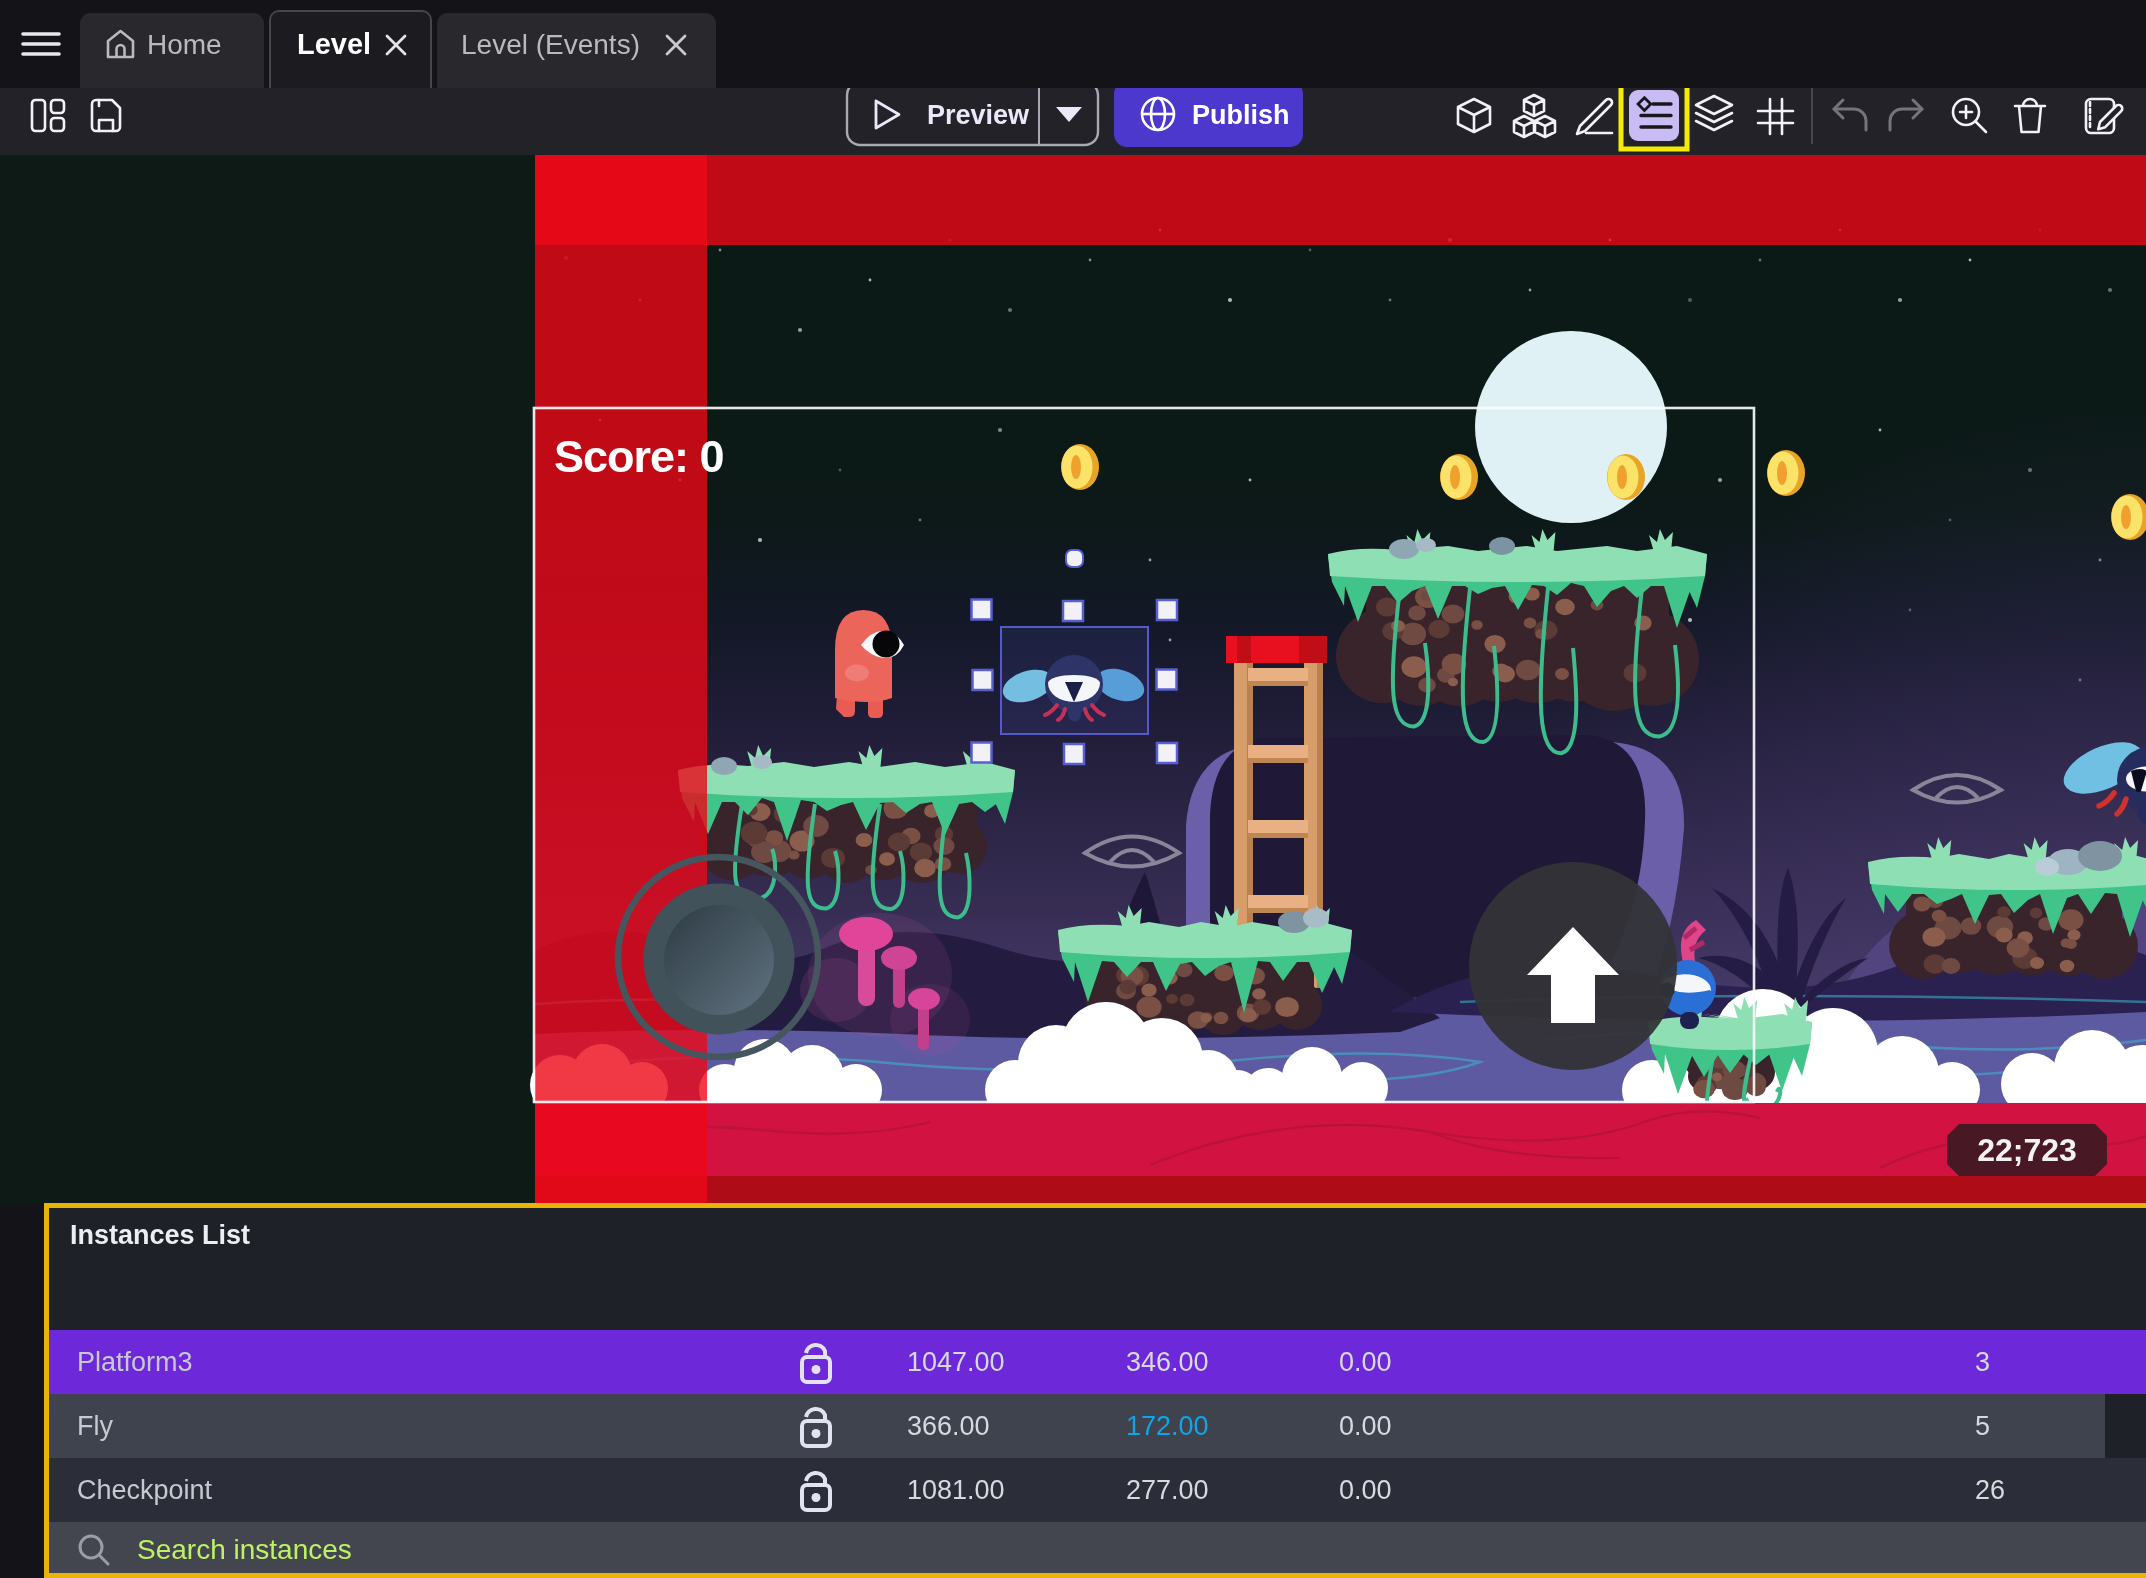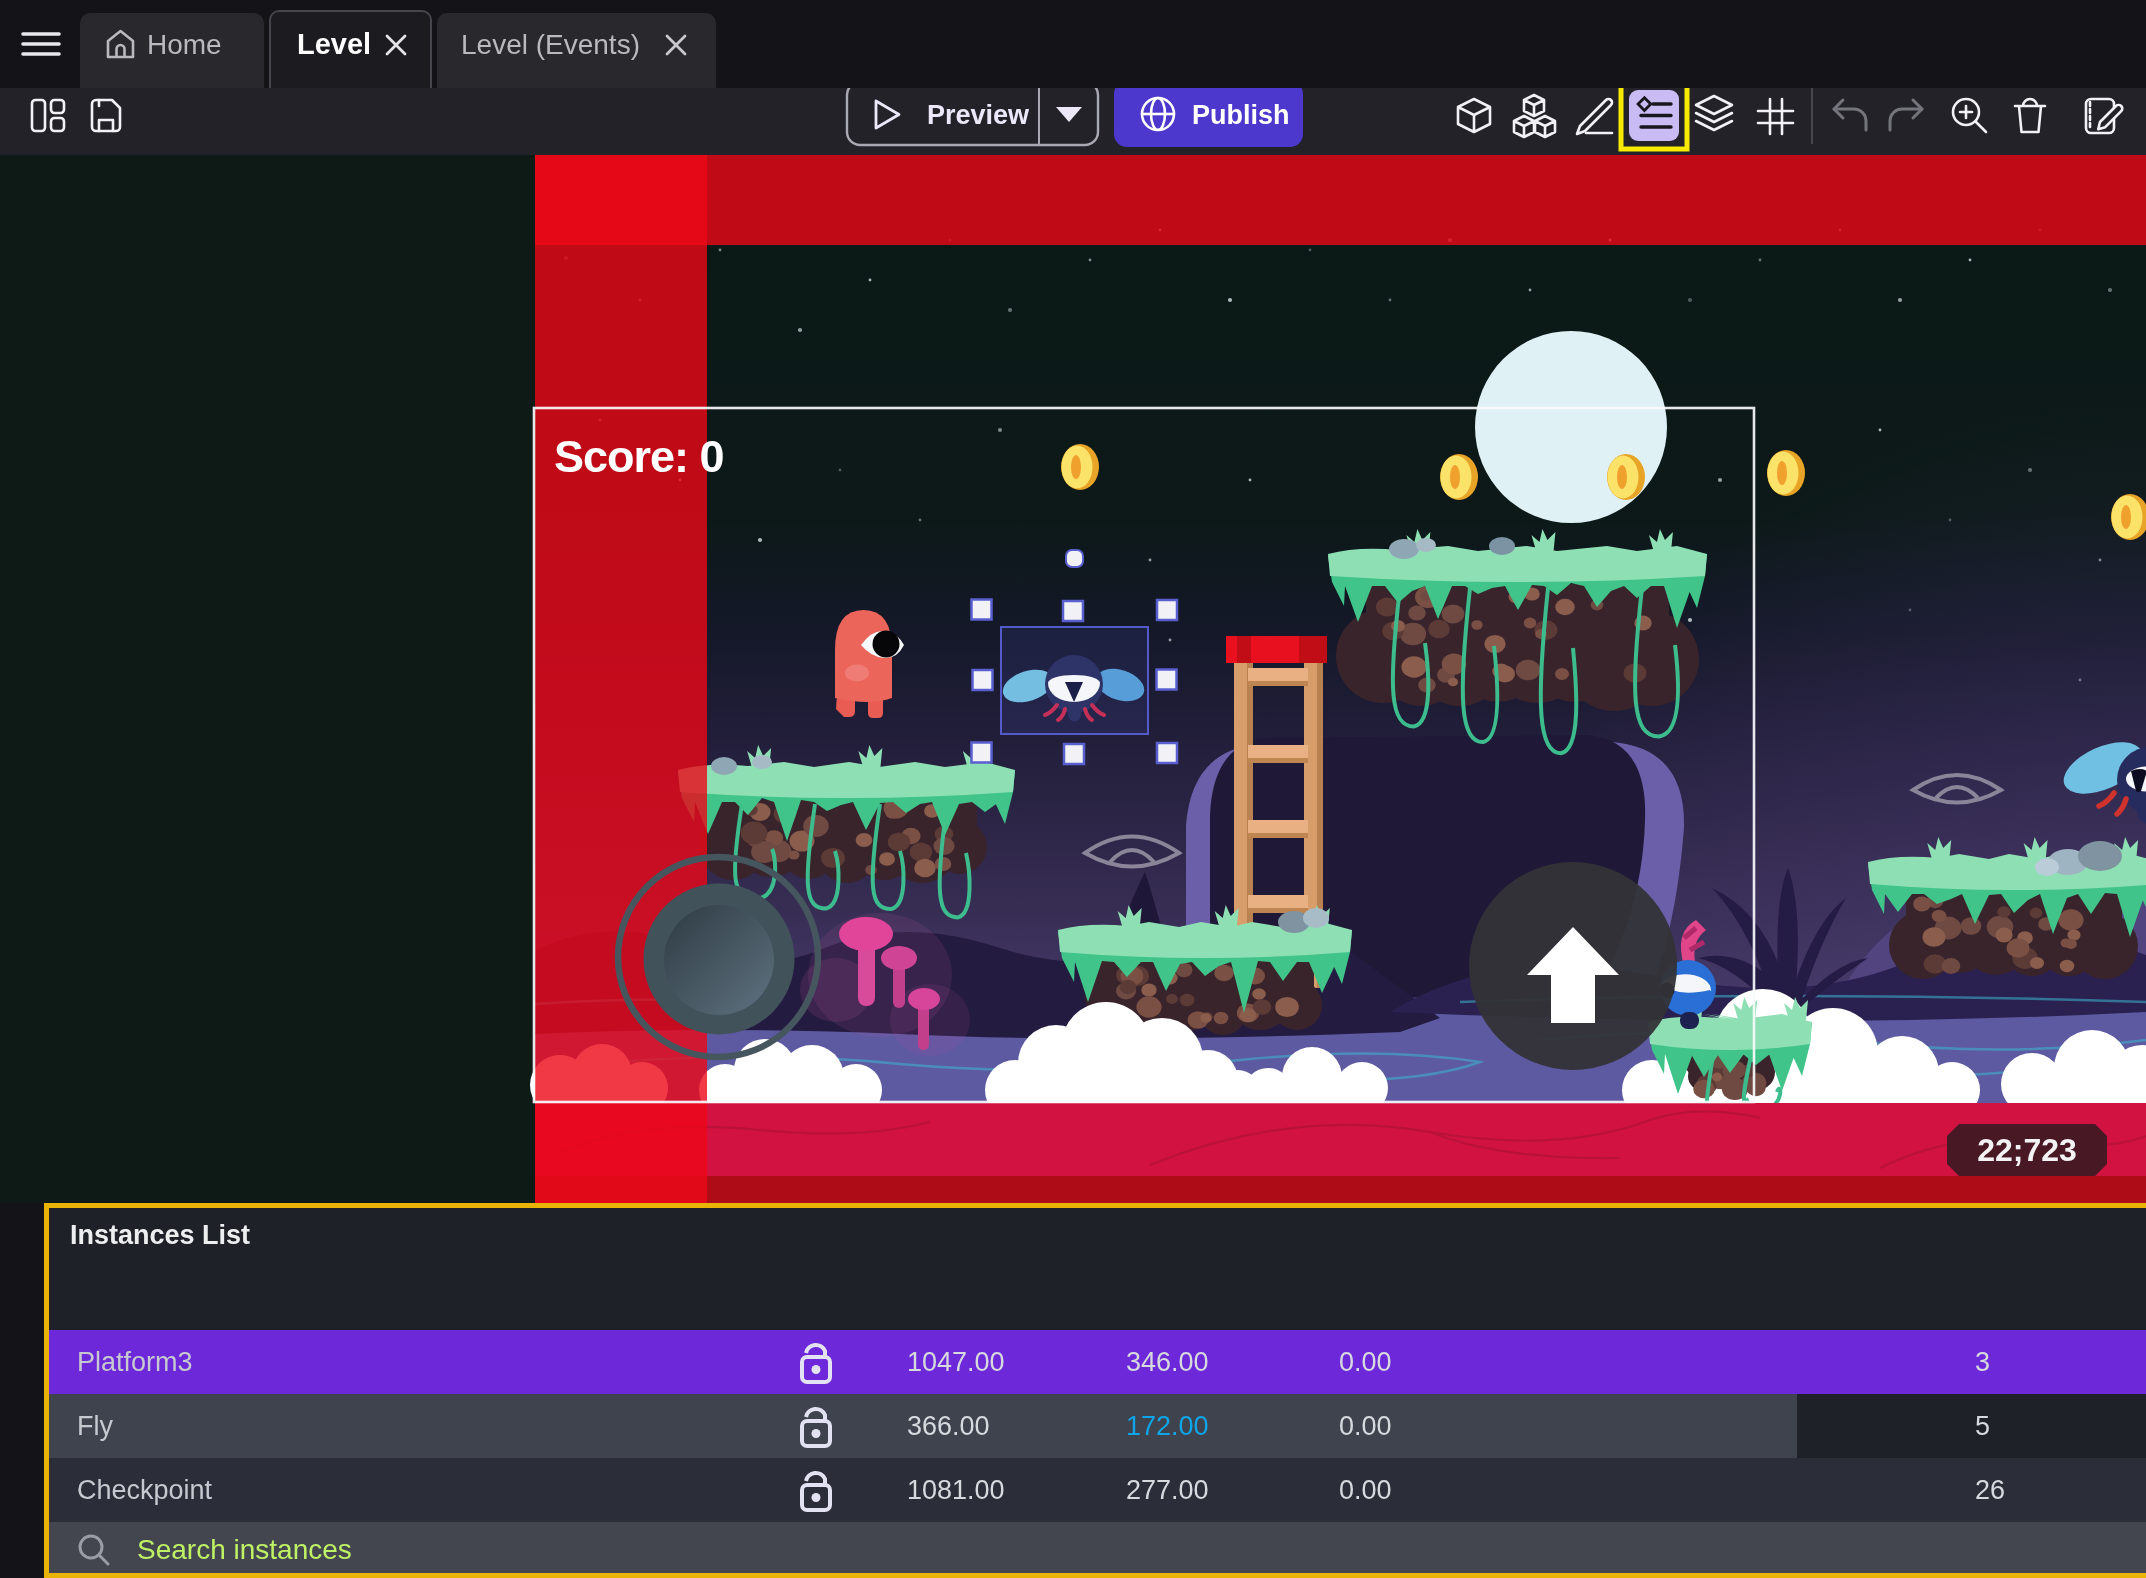--- a/index.html
+++ b/index.html
@@ -648,21 +648,21 @@
   <svg class="abs" style="left:747px;top:11px" width="40" height="44" viewBox="0 0 40 44">
     <rect x="6" y="16" width="28" height="25" rx="5" fill="none" stroke="#e2e2f2" stroke-width="4"></rect>
     <path d="M10 12 a10 10 0 0 1 19 -2 V16" fill="none" stroke="#e2e2f2" stroke-width="4"></path>
     <circle cx="20" cy="28.5" r="4.5" fill="#e2e2f2"></circle>
   </svg>
   <span class="abs" style="left:858px;top:17px;color:#d6d9de;">1047.00</span>
   <span class="abs" style="left:1077px;top:17px;color:#d6d9de;">346.00</span>
   <span class="abs" style="left:1290px;top:17px;color:#d6d9de;">0.00</span>
   <span class="abs" style="left:1926px;top:17px;color:#d6d9de;">3</span>
       </div>
-    <div id="r2" class="abs" style="left:0;top:186px;width:1748px;height:64px;background:#3f434e;color:#c6c9d0;font-size:27px;">
+    <div id="r2" class="abs" style="left:0;top:186px;width:2056px;height:64px;background:#3f434e;color:#c6c9d0;font-size:27px;">
         <span class="abs" style="left:28px;top:17px;">Fly</span>
   <svg class="abs" style="left:747px;top:11px" width="40" height="44" viewBox="0 0 40 44">
     <rect x="6" y="16" width="28" height="25" rx="5" fill="none" stroke="#e2e2f2" stroke-width="4"></rect>
     <path d="M10 12 a10 10 0 0 1 19 -2 V16" fill="none" stroke="#e2e2f2" stroke-width="4"></path>
     <circle cx="20" cy="28.5" r="4.5" fill="#e2e2f2"></circle>
   </svg>
   <span class="abs" style="left:858px;top:17px;color:#d6d9de;">366.00</span>
   <span class="abs" style="left:1077px;top:17px;color:#0ea5e9;text-align:center;">172.00</span>
   <span class="abs" style="left:1290px;top:17px;color:#d6d9de;">0.00</span>
   <span class="abs" style="left:1926px;top:17px;color:#d6d9de;">5</span>

